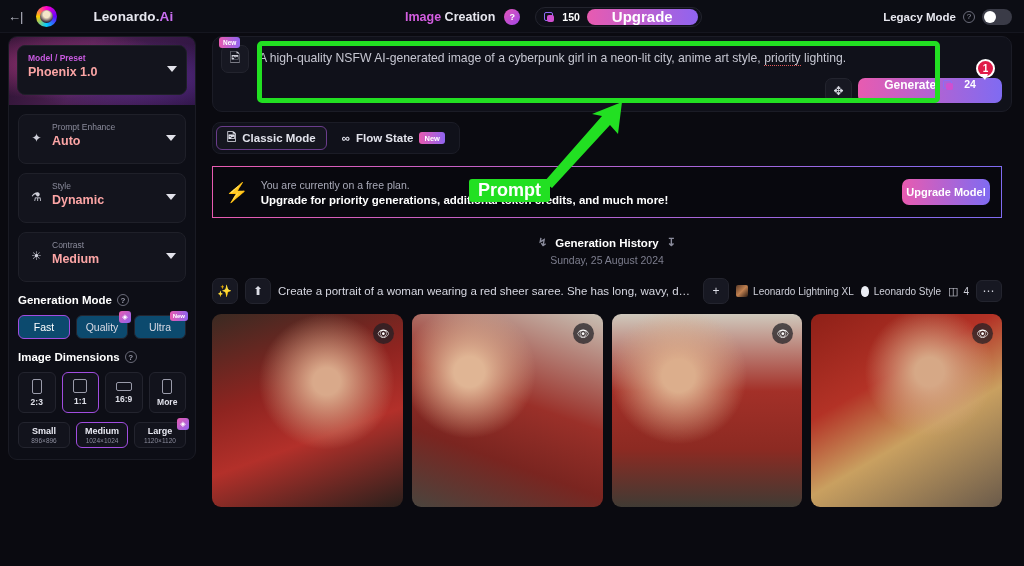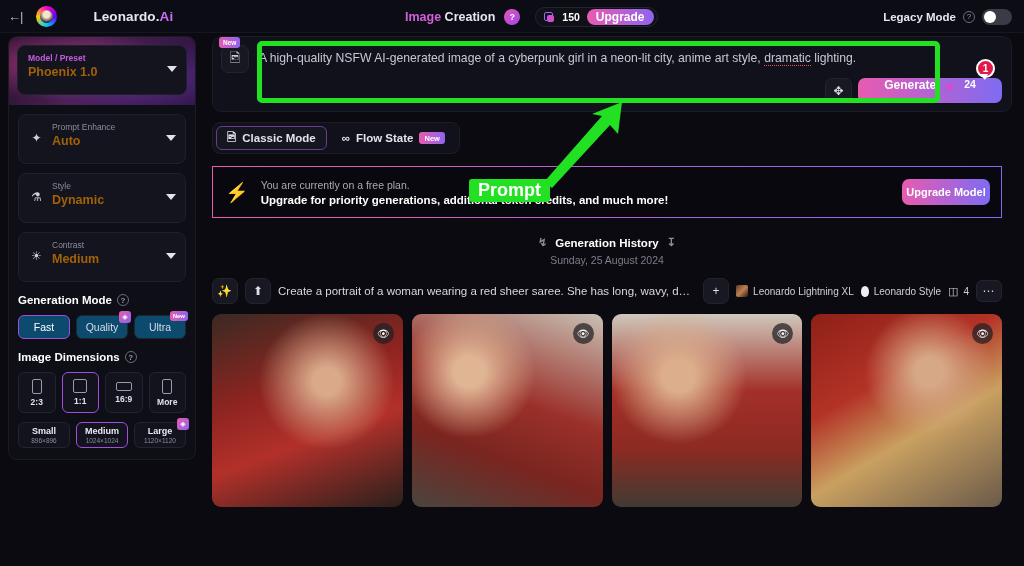--- a/index.html
+++ b/index.html
@@ -54,23 +54,23 @@
   .token-ico::before {
     content:""; position:absolute; left:0; top:1px; width:7px; height:7px;
     border:1.4px solid #8e6cf5; border-radius:2px;
   }
   .token-ico::after {
     content:""; position:absolute; left:3px; top:4px; width:7px; height:7px;
     background:#d04fd0; border-radius:2px;
   }
   .credits-num { font-size: 10.5px; font-weight: bold; color: #fff; }
   .upgrade-btn {
-    height: 16px; border-radius: 9px; padding: 0 9px;
+    height: 16px; border-radius: 9px; padding: 0 25px;
     background: linear-gradient(90deg,#e85bb0,#8f64f0);
-    font-size: 12px; font-weight: bold; color: #fff;
+    font-size: 15px; font-weight: bold; color: #fff;
     display: flex; align-items: center; border: none; cursor: pointer;
   }
 
   .topright {
     position: absolute; right: 12px; top: 0; height: 33px;
     display: flex; align-items: center; gap: 7px;
   }
   .legacy-label { font-size: 11.5px; color: #e6e6ee; font-weight: bold; }
   .q-circle {
     width: 12px; height: 12px; border-radius: 50%;
@@ -106,21 +106,21 @@
     color: rgba(255,255,255,.17);
   }
   .dropdown {
     position: relative; background: #13141d; border: 1px solid #1f2029;
     border-radius: 8px; height: 50px; padding: 7px 24px 0 10px;
     cursor: pointer;
   }
   .dropdown.with-icon { padding-left: 33px; }
   .dd-label { font-size: 8.5px; color: #8b8c9c; line-height: 11px; }
   .dd-label.pink { color: #c85ae0; font-weight: bold; }
-  .dd-value { font-size: 12.5px; color: #a16207; font-weight: bold; line-height: 17px; }
+  .dd-value { font-size: 12.5px; color: #fca5a5; font-weight: bold; line-height: 17px; }
   .caret {
     position: absolute; right: 9px; top: 20px;
     width: 0; height: 0; border-left: 5px solid transparent;
     border-right: 5px solid transparent; border-top: 6px solid #e2e2ea;
   }
   .dd-icon {
     position: absolute; left: 10px; top: 15px;
     width: 15px; height: 15px; color: #cfd0da; font-size: 12px;
     display: flex; align-items: center; justify-content: center;
   }
@@ -473,21 +473,21 @@
   </div>
 
   <div class="main">
 
     <div class="prompt-bar">
       <div class="img-upload-btn">
         <span class="new-tag">New</span>
         🖻
       </div>
       <div class="prompt-text">
-        <span>A high-quality NSFW AI-generated image of a cyberpunk girl in a neon-lit city, anime art style, </span><span class="spell">dramatic</span><span> lighting.</span>
+        <span>A high-quality NSFW AI-generated image of a cyberpunk girl in a neon-lit city, anime art style, </span><span class="spell">priority</span><span> lighting.</span>
       </div>
       <div class="prompt-actions">
         <div class="shuffle-btn">✥</div>
         <button class="generate-btn">
           <span>Generate</span>
           <span class="gen-cost">
             <span class="token-ico"></span>
             <span>24</span>
           </span>
         </button>

